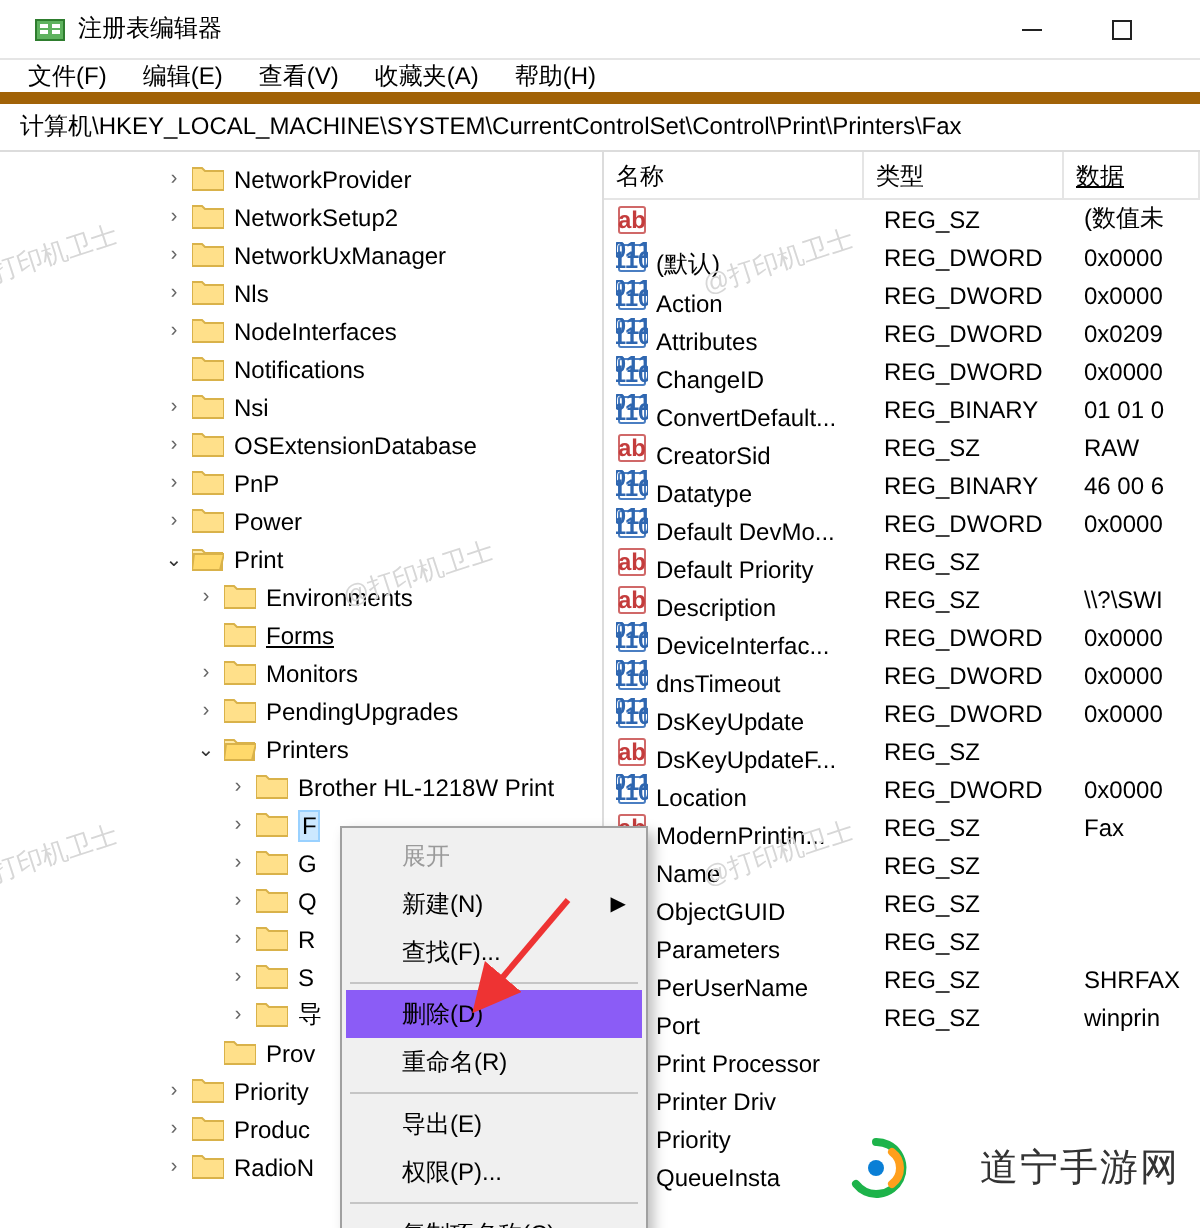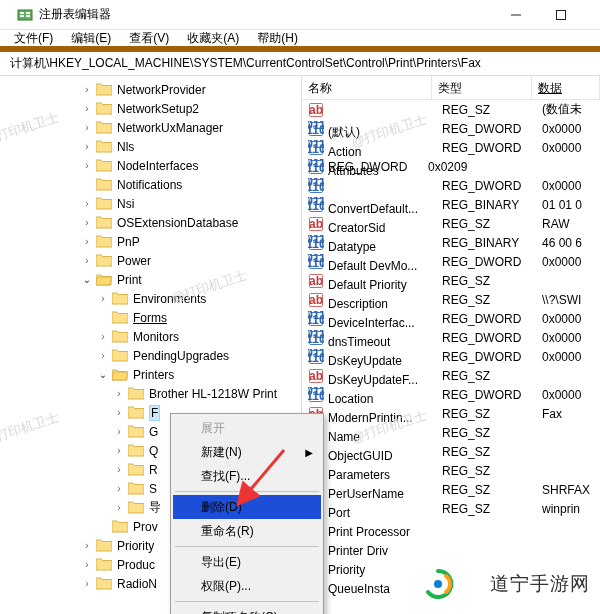--- a/index.html
+++ b/index.html
@@ -35,21 +35,21 @@
 .col-data { flex: 1; text-decoration: underline; }
 .list-body { }
 .list-row { height: 19px; display: flex; align-items: center; }
 .val-icon { width: 16px; height: 16px; margin: 0 4px 0 6px; flex-shrink: 0; }
 .list-row .cell-name { width: 114px; overflow: hidden; white-space: nowrap; text-overflow: ellipsis; margin-top: 46px; }
 .list-row .cell-type { width: 100px; overflow: hidden; white-space: nowrap; }
 .list-row .cell-data { flex: 1; overflow: hidden; white-space: nowrap; }
 
 .context-menu { position: absolute; left: 170px; top: 413px; width: 154px; background: #f0f0f0; border: 1px solid #a0a0a0; box-shadow: 3px 3px 6px rgba(0,0,0,0.25); padding: 2px; z-index: 10; }
 .ctx-item { height: 24px; display: flex; align-items: center; padding: 0 20px 0 28px; position: relative; }
-.ctx-item.hover { background: #1d4ed8; }
+.ctx-item.hover { background: #8b5cf6; }
 .ctx-item.disabled { color: #9a9a9a; }
 .ctx-sep { height: 1px; background: #c5c5c5; margin: 3px 2px; }
 .ctx-arrow { position: absolute; right: 8px; font-size: 10px; }
 .ctx-highlight { position: absolute; left: 172px; top: 494px; width: 148px; height: 22px; border: 2px solid #e33; z-index: 9; pointer-events: none; }
 
 .arrow-annot { position: absolute; left: 232px; top: 444px; z-index: 11; pointer-events: none; }
 
 .watermark { position: absolute; color: #d7d7d7; font-size: 13px; transform: rotate(-18deg); pointer-events: none; z-index: 1; }
 
 .brand { position: absolute; right: 10px; bottom: 14px; display: flex; align-items: center; z-index: 20; gap: 30px; }
@@ -395,20 +395,21 @@
           <span class="cell-data">0x0000</span>
         </div>
         <div class="list-row">
           <span class="val-icon">
             <svg width="16" height="16" viewBox="0 0 16 16">
               <rect x="1.5" y="1.5" width="13" height="13" rx="1" fill="#fff" stroke="#4a7ec2"></rect>
               <text x="8" y="8" text-anchor="middle" font-size="6" fill="#2e66b0" font-weight="bold">011</text>
               <text x="8" y="13" text-anchor="middle" font-size="6" fill="#2e66b0" font-weight="bold">110</text>
             </svg>
           </span>
+          <span class="cell-name">ChangeID</span>
           <span class="cell-type">REG_DWORD</span>
           <span class="cell-data">0x0209</span>
         </div>
         <div class="list-row">
           <span class="val-icon">
             <svg width="16" height="16" viewBox="0 0 16 16">
               <rect x="1.5" y="1.5" width="13" height="13" rx="1" fill="#fff" stroke="#4a7ec2"></rect>
               <text x="8" y="8" text-anchor="middle" font-size="6" fill="#2e66b0" font-weight="bold">011</text>
               <text x="8" y="13" text-anchor="middle" font-size="6" fill="#2e66b0" font-weight="bold">110</text>
             </svg>

